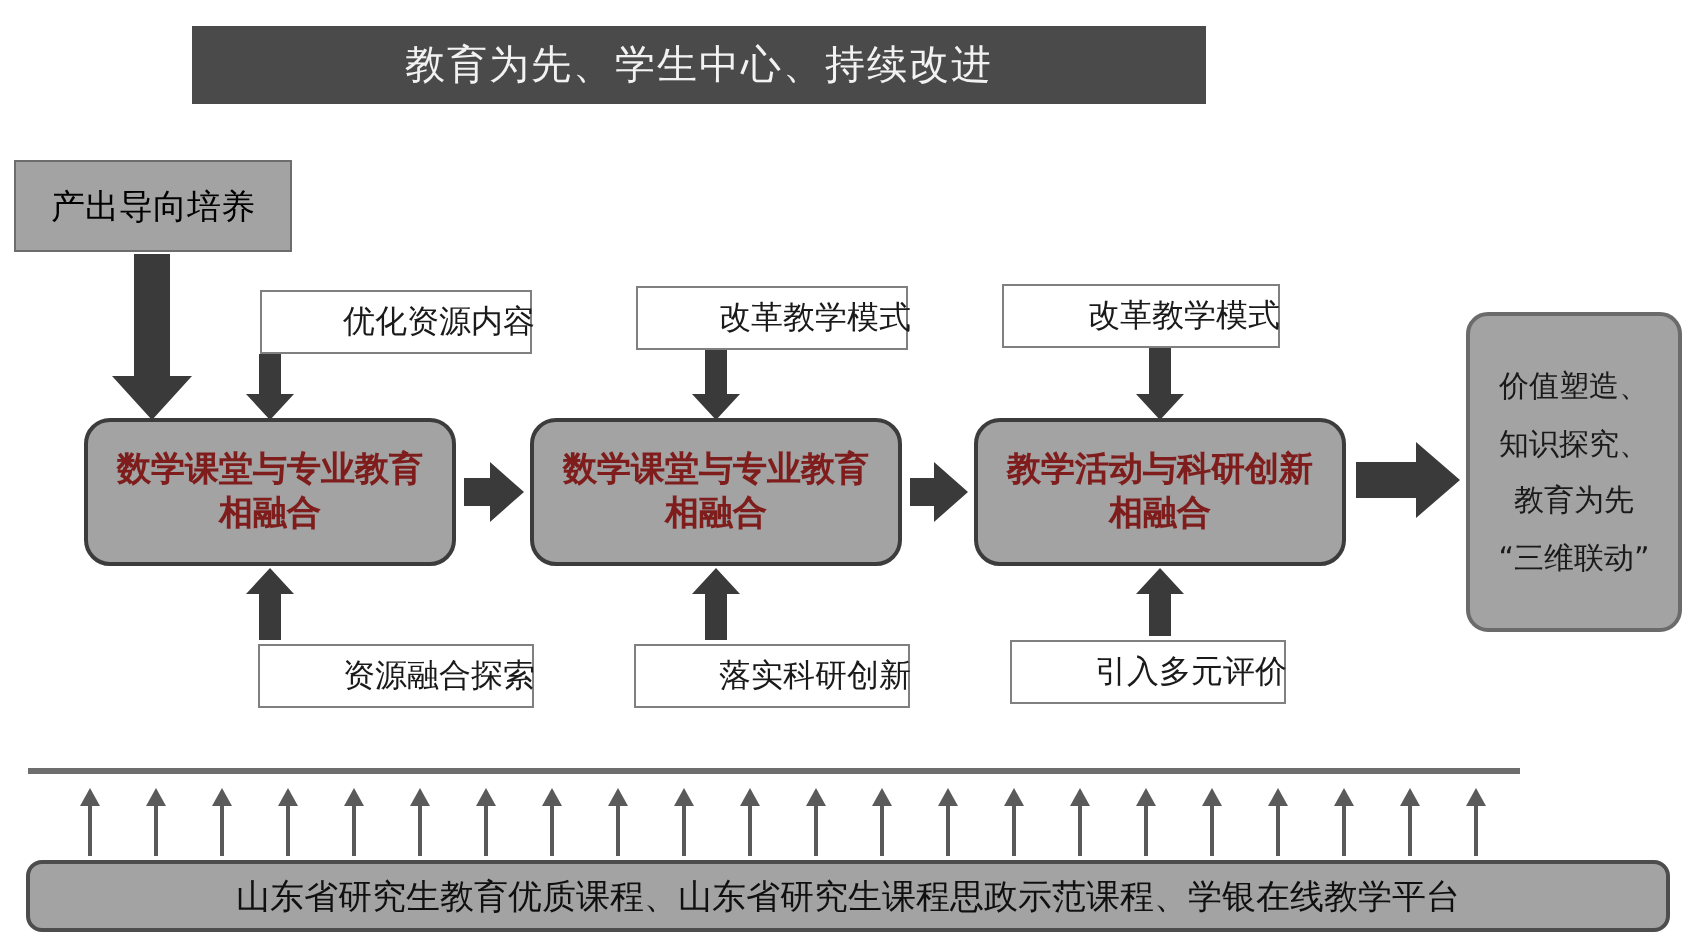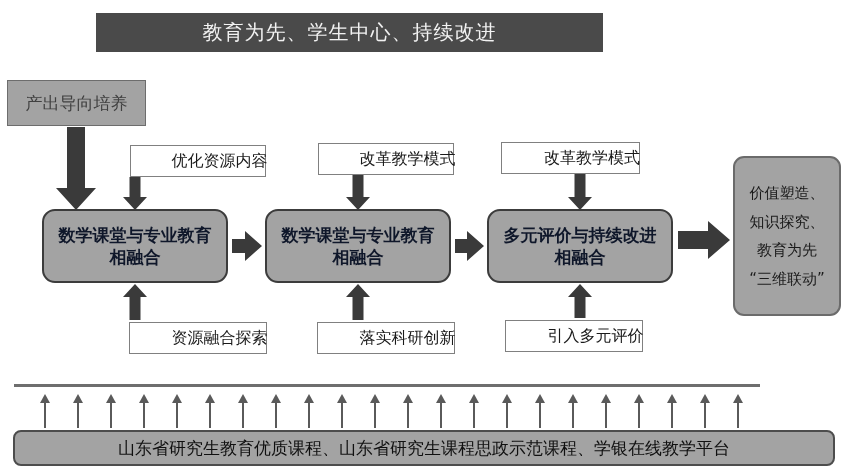--- a/index.html
+++ b/index.html
@@ -48,21 +48,21 @@
     height: 46px;
     background: #a3a3a3;
     border: 1px solid #6d6d6d;
     display: flex;
     align-items: center;
     justify-content: center;
     box-sizing: border-box;
   }
   .origin-box-text {
     font-size: 17px;
-    color: #404040;
+    color: #000000;
     white-space: nowrap;
   }
 
   
   .小box {
     position: absolute;
     background: #ffffff;
     border: 1px solid #808080;
     display: flex;
     align-items: center;
@@ -87,21 +87,21 @@
     align-items: center;
     justify-content: center;
     text-align: center;
     box-sizing: border-box;
     top: 209px;
     height: 74px;
   }
   .main-box-text {
     font-size: 17px;
     line-height: 1.32;
-    color: #0f172a;
+    color: #7f1d1d;
     font-weight: 700;
     white-space: pre-line;
   }
 
   
   .outcome-box {
     position: absolute;
     left: 733px;
     top: 156px;
     width: 108px;
@@ -189,21 +189,21 @@
 
   <div class="main-box" id="main-box-0" style="left: 42px; width: 186px;">
     <span class="main-box-text">数学课堂与专业教育
 相融合</span>
   </div>
   <div class="main-box" id="main-box-1" style="left: 265px; width: 186px;">
     <span class="main-box-text">数学课堂与专业教育
 相融合</span>
   </div>
   <div class="main-box" id="main-box-2" style="left: 487px; width: 186px;">
-    <span class="main-box-text">多元评价与持续改进
+    <span class="main-box-text">教学活动与科研创新
 相融合</span>
   </div>
 
   <div class="小box" id="bottom-input-0" style="left: 129px; top: 322px; width: 138px;">
     <span class="小box-text">资源融合探索</span>
   </div>
   <div class="小box" id="bottom-input-1" style="left: 317px; top: 322px; width: 138px;">
     <span class="小box-text">落实科研创新</span>
   </div>
   <div class="小box" id="bottom-input-2" style="left: 505px; top: 320px; width: 138px;">

